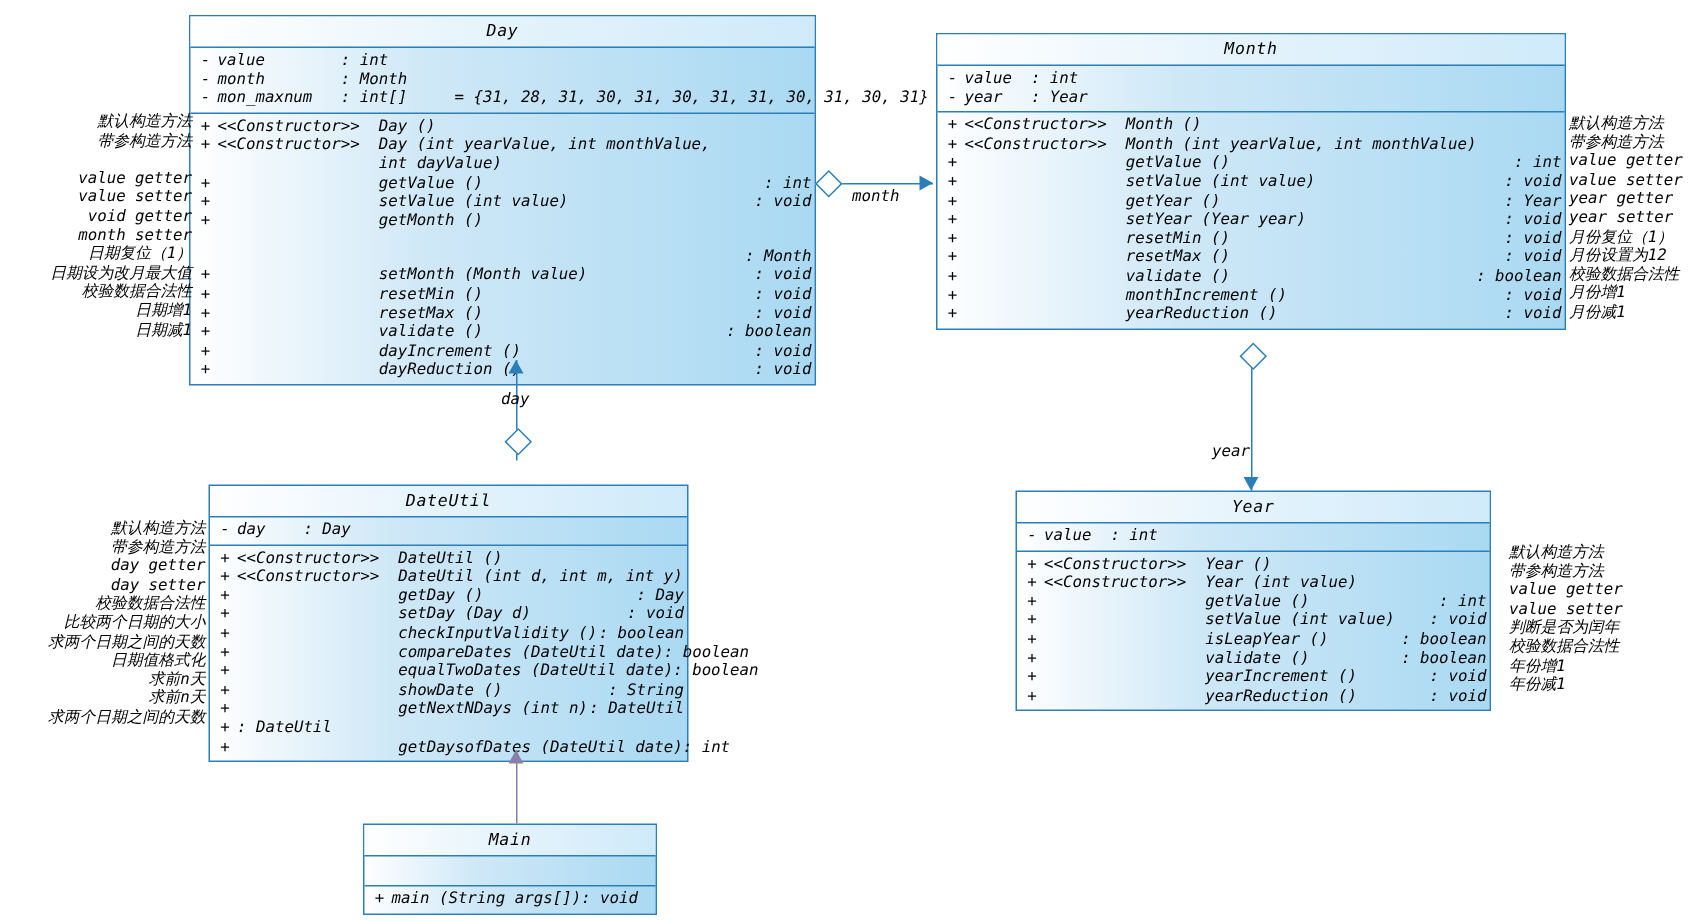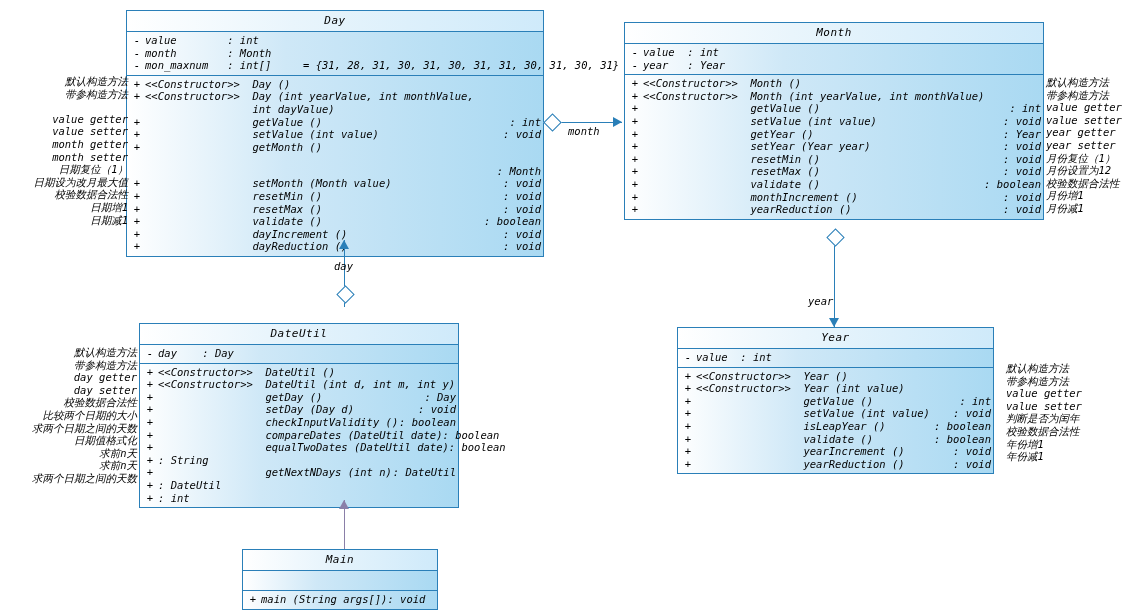--- a/index.html
+++ b/index.html
@@ -141,24 +141,24 @@
         <div class="row"><span class="vis">-</span><span class="sig">day    : Day</span></div>
       </div>
     <div class="cls-ops" id="dateutil-ops">
         <div class="row"><span class="vis">+</span><span class="sig">&lt;&lt;Constructor&gt;&gt;  DateUtil ()</span></div>
         <div class="row"><span class="vis">+</span><span class="sig">&lt;&lt;Constructor&gt;&gt;  DateUtil (int d, int m, int y)</span></div>
         <div class="row"><span class="vis">+</span><span class="sig">                 getDay ()</span><span class="rtype" style="min-width: 0px;">: Day</span></div>
         <div class="row"><span class="vis">+</span><span class="sig">                 setDay (Day d)</span><span class="rtype" style="min-width: 0px;">: void</span></div>
         <div class="row"><span class="vis">+</span><span class="sig">                 checkInputValidity ()</span><span class="rtype" style="min-width: 0px;">: boolean</span></div>
         <div class="row"><span class="vis">+</span><span class="sig">                 compareDates (DateUtil date)</span><span class="rtype" style="min-width: 0px;">: boolean</span></div>
         <div class="row"><span class="vis">+</span><span class="sig">                 equalTwoDates (DateUtil date)</span><span class="rtype" style="min-width: 0px;">: boolean</span></div>
-        <div class="row"><span class="vis">+</span><span class="rtype" style="min-width: 0px;">: String</span></div>
+        <div class="row"><span class="vis">+</span><span class="sig">                 showDate ()</span><span class="rtype" style="min-width: 0px;">: String</span></div>
         <div class="row"><span class="vis">+</span><span class="sig">                 getNextNDays (int n)</span><span class="rtype" style="min-width: 0px;">: DateUtil</span></div>
         <div class="row"><span class="vis">+</span><span class="rtype" style="min-width: 0px;">: DateUtil</span></div>
-        <div class="row"><span class="vis">+</span><span class="rtype" style="min-width: 0px;">: int</span></div>
+        <div class="row"><span class="vis">+</span><span class="sig">                 getDaysofDates (DateUtil date)</span><span class="rtype" style="min-width: 0px;">: int</span></div>
       </div>
   </div>
 
   <div class="umlclass" style="left:677px;top:327px;width:317px;">
     <div class="cls-title">Year</div>
     <div class="cls-attrs" id="year-attrs">
         <div class="row"><span class="vis">-</span><span class="sig">value  : int</span></div>
       </div>
     <div class="cls-ops" id="year-ops">
         <div class="row"><span class="vis">+</span><span class="sig">&lt;&lt;Constructor&gt;&gt;  Year ()</span></div>
@@ -175,21 +175,21 @@
   <div class="umlclass" style="left:242px;top:549px;width:196px;">
     <div class="cls-title">Main</div>
     <div class="cls-attrs" id="main-attrs">
         <div class="emptyrow"></div>
       </div>
     <div class="cls-ops" id="main-ops">
         <div class="row"><span class="vis">+</span><span class="sig">main (String args[])</span><span class="rtype" style="min-width: 0px; padding-right: 14px;">: void</span></div>
       </div>
   </div>
 
-  <div class="annot right-align" id="annot-day" style="left:0px;top:75px;width:128px;"><div>默认构造方法</div><div>带参构造方法</div><div>&nbsp;</div><div>value getter</div><div>value setter</div><div>month getter</div><div>month setter</div><div>日期复位（1）</div><div>日期设为改月最大值</div><div>校验数据合法性</div><div>日期增1</div><div>日期减1</div></div>
+  <div class="annot right-align" id="annot-day" style="left:0px;top:75px;width:128px;"><div>默认构造方法</div><div>带参构造方法</div><div>&nbsp;</div><div>value getter</div><div>value setter</div><div>void getter</div><div>month setter</div><div>日期复位（1）</div><div>日期设为改月最大值</div><div>校验数据合法性</div><div>日期增1</div><div>日期减1</div></div>
 
   <div class="annot left-align" id="annot-month" style="left:1046px;top:76px;width:95px;"><div>默认构造方法</div><div>带参构造方法</div><div>value getter</div><div>value setter</div><div>year getter</div><div>year setter</div><div>月份复位（1）</div><div>月份设置为12</div><div>校验数据合法性</div><div>月份增1</div><div>月份减1</div></div>
 
   <div class="annot right-align" id="annot-dateutil" style="left:0px;top:346px;width:137px;"><div>默认构造方法</div><div>带参构造方法</div><div>day getter</div><div>day setter</div><div>校验数据合法性</div><div>比较两个日期的大小</div><div>求两个日期之间的天数</div><div>日期值格式化</div><div>求前n天</div><div>求前n天</div><div>求两个日期之间的天数</div></div>
 
   <div class="annot left-align" id="annot-year" style="left:1006px;top:362px;width:131px;"><div>默认构造方法</div><div>带参构造方法</div><div>value getter</div><div>value setter</div><div>判断是否为闰年</div><div>校验数据合法性</div><div>年份增1</div><div>年份减1</div></div>
 
   <div class="ln-h" style="left:546px;top:122px;width:76px;"></div>
   <div class="diamond" style="left:546px;top:116px;width:11px;height:11px;"></div>
   <div class="arrow right" style="left:613px;top:117px;"></div>

